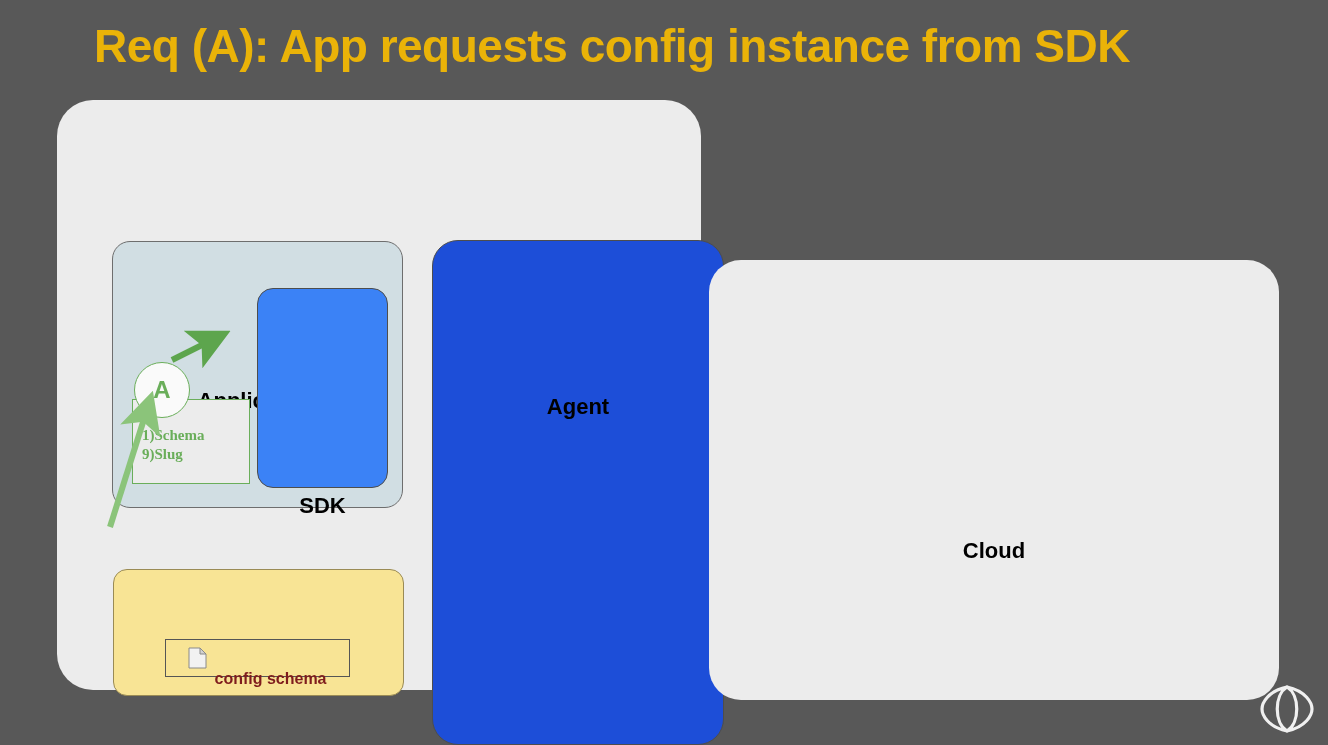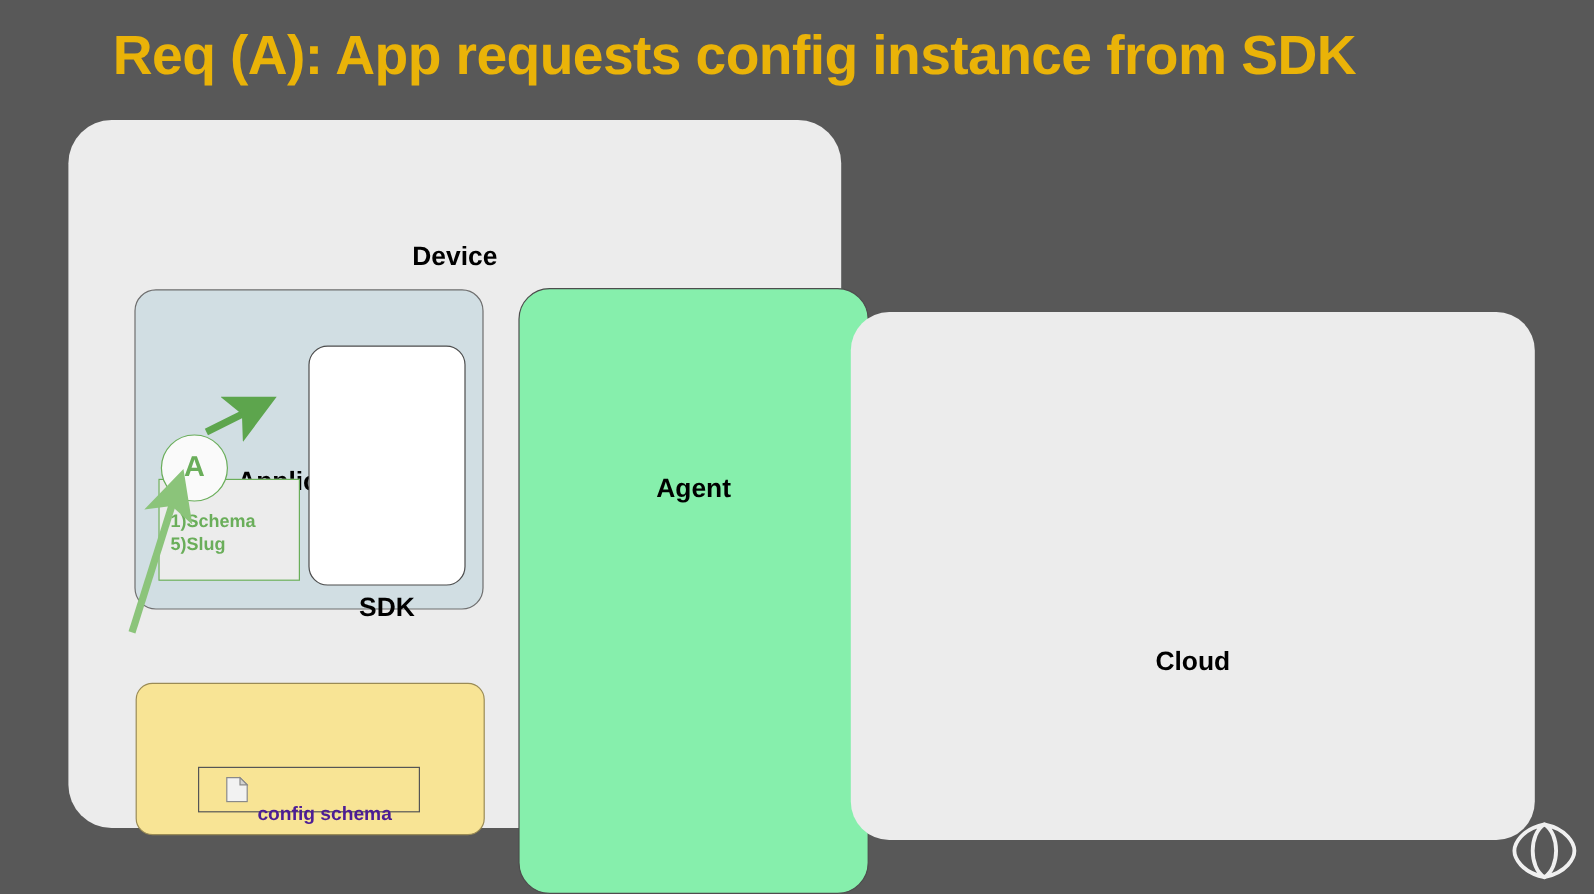--- a/index.html
+++ b/index.html
@@ -71,36 +71,36 @@
     top: 146px;
     font-size: 22px;
   }
 
   
   #sdk-box {
     left: 200px;
     top: 188px;
     width: 131px;
     height: 200px;
-    background: #ffffff;
+    background: #3b82f6;
     border: 1px solid #4D4D4D;
     border-radius: 16px;
   }
   #sdk-label {
     top: 204px;
     font-size: 22px;
   }
 
   
   #agent-box {
     left: 375px;
     top: 140px;
     width: 292px;
     height: 505px;
-    background: #86efac;
+    background: #1d4ed8;
     border: 1px solid #4D4D4D;
     border-radius: 26px;
   }
   #agent-label {
     top: 153px;
     font-size: 22px;
   }
 
   
   #filesystem-box {
@@ -124,21 +124,21 @@
     border: 1px solid #555555;
     background: #F8E495;
     display: flex;
     align-items: center;
     justify-content: center;
     gap: 7px;
   }
   #config-schema-item .label {
     font-size: 16px;
     font-weight: bold;
-    color: #4c1d95;
+    color: #7f1d1d;
     margin-top: 42px;
   }
   .doc-icon { display: block; }
 
   
   #cloud-box {
     left: 709px;
     top: 260px;
     width: 570px;
     height: 440px;
@@ -172,20 +172,21 @@
     font-size: 15px;
     font-weight: bold;
     color: #6AAE5A;
     line-height: 1.25;
     margin-left: 9px;
   }
   #annotation-note .note-lines {
     position: absolute;
     left: 0;
     top: 26px;
+    font-family: Liberation Serif, serif;
   }
   #annotation-badge {
     position: absolute;
     left: 5px;
     top: 0px;
     width: 54px;
     height: 54px;
     border-radius: 50%;
     background: #FAFAFA;
     border: 1.5px solid #6AAE5A;
@@ -218,21 +219,20 @@
 </style>
 </head>
 <body>
 
 <div id="slide-title">
   <span class="accent">Req (A):</span>
   <span class="main">App requests config instance from SDK</span>
 </div>
 
 <div class="box" id="device-box">
-  <div class="box-label" id="device-label">Device</div>
 
   <div class="box" id="application-box">
     <div class="box-label" id="application-label">Application</div>
   </div>
 
   <div class="box" id="sdk-box">
     <div class="box-label" id="sdk-label">SDK</div>
   </div>
 
   <div class="box" id="agent-box">
@@ -249,21 +249,21 @@
         </svg>
       </span>
       <span class="label">config schema</span>
     </div>
   </div>
 
   <div id="annotation-group">
     <div id="annotation-note">
       <div class="note-lines">
         <div class="note-line">1)Schema</div>
-        <div class="note-line">5)Slug</div>
+        <div class="note-line">9)Slug</div>
       </div>
     </div>
     <div id="annotation-badge">A</div>
   </div>
 </div>
 
 <div class="box" id="cloud-box">
   <div class="box-label" id="cloud-label">Cloud</div>
 </div>
 

